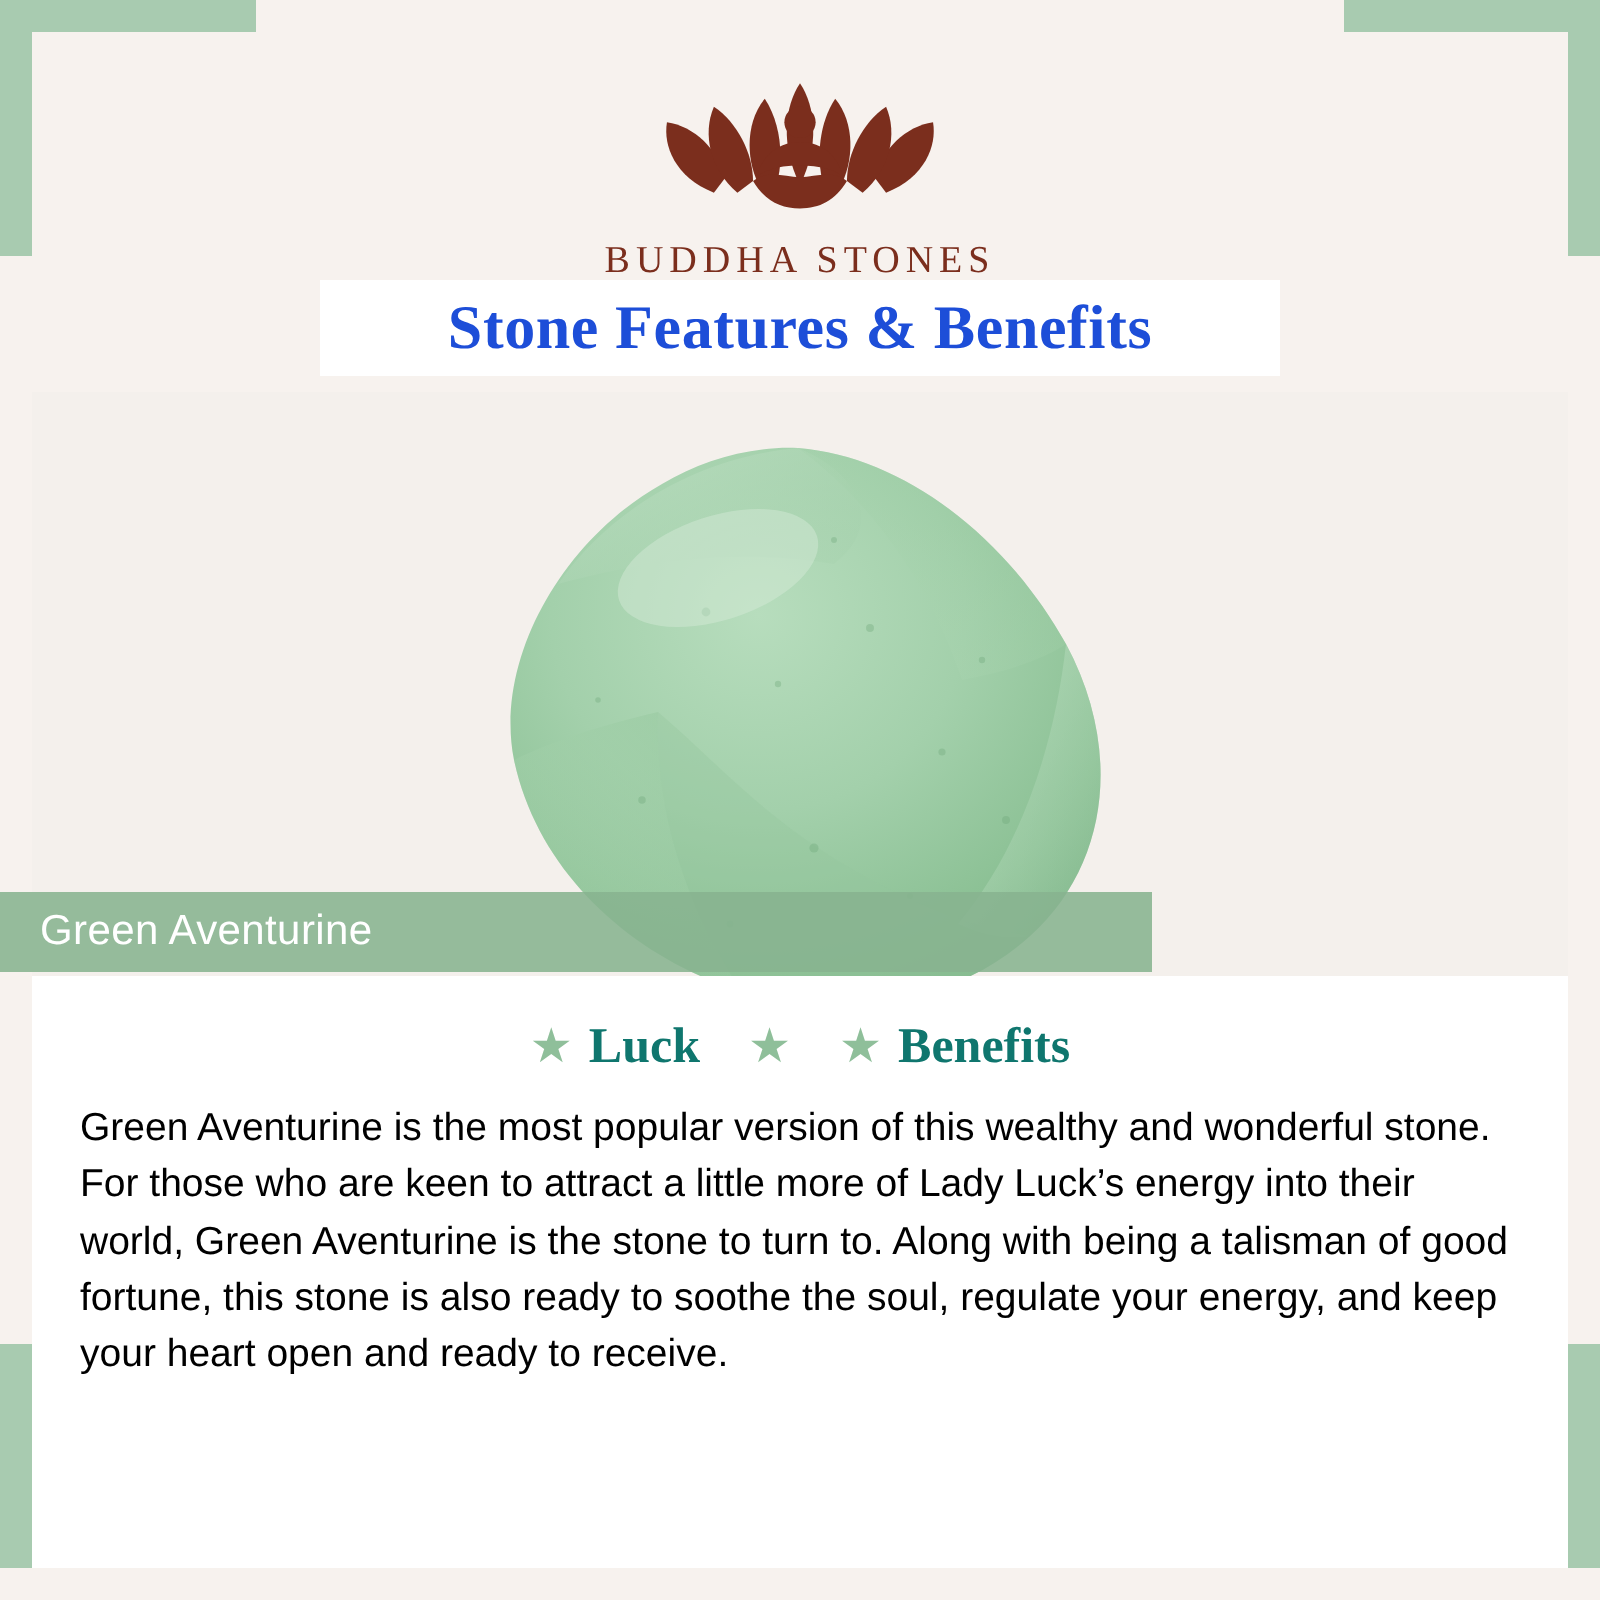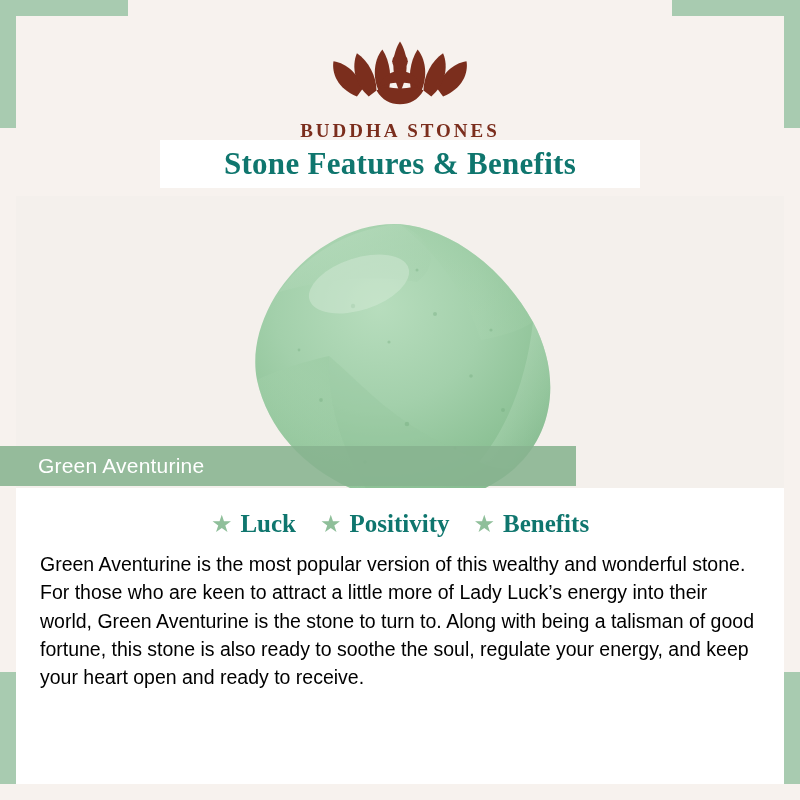--- a/index.html
+++ b/index.html
@@ -59,41 +59,41 @@
     width: 160px;
     height: 90px;
     display: block;
   }
   .logo-text {
     margin-top: 6px;
     font-family: "Liberation Serif", serif;
     font-size: 19px;
     letter-spacing: 3px;
     color: #7b2e1d;
-    font-weight: 700;
+    font-weight: 400;
   }
 
   
   .title-banner {
     position: absolute;
     left: 160px;
     top: 140px;
     width: 480px;
     height: 48px;
     background: #ffffff;
     display: flex;
     align-items: center;
     justify-content: center;
     box-shadow: 0 0 0 0 transparent;
   }
   .title-banner-text {
     font-family: "Liberation Serif", serif;
     font-weight: 700;
     font-size: 31px;
-    color: #0f766e;
+    color: #1d4ed8;
     letter-spacing: 0.3px;
     white-space: nowrap;
   }
 
   
   .photo-area {
     position: absolute;
     left: 16px;
     top: 196px;
     width: 768px;
@@ -117,21 +117,21 @@
     top: 446px;
     width: 576px;
     height: 40px;
     background: rgba(135, 179, 143, 0.88);
     display: flex;
     align-items: center;
   }
   .label-bar-text {
     color: #ffffff;
     font-size: 21px;
-    padding-left: 38px;
+    padding-left: 20px;
     letter-spacing: 0.2px;
   }
 
   
   .body-area {
     position: absolute;
     left: 16px;
     top: 488px;
     width: 768px;
     height: 296px;
@@ -284,21 +284,20 @@
   </div>
 
   <div class="body-area">
     <div class="benefits">
       <div class="benefit">
         <span class="star">★</span>
         <span class="benefit-label">Luck</span>
       </div>
       <div class="benefit">
         <span class="star">★</span>
-        <span class="benefit-label">Positivity</span>
       </div>
       <div class="benefit">
         <span class="star">★</span>
         <span class="benefit-label">Benefits</span>
       </div>
     </div>
 
     <p class="description">Green Aventurine is the most popular version of this wealthy and wonderful stone. For those who are keen to attract a little more of Lady Luck’s energy into their world, Green Aventurine is the stone to turn to. Along with being a talisman of good fortune, this stone is also ready to soothe the soul, regulate your energy, and keep your heart open and ready to receive.</p>
   </div>
 

